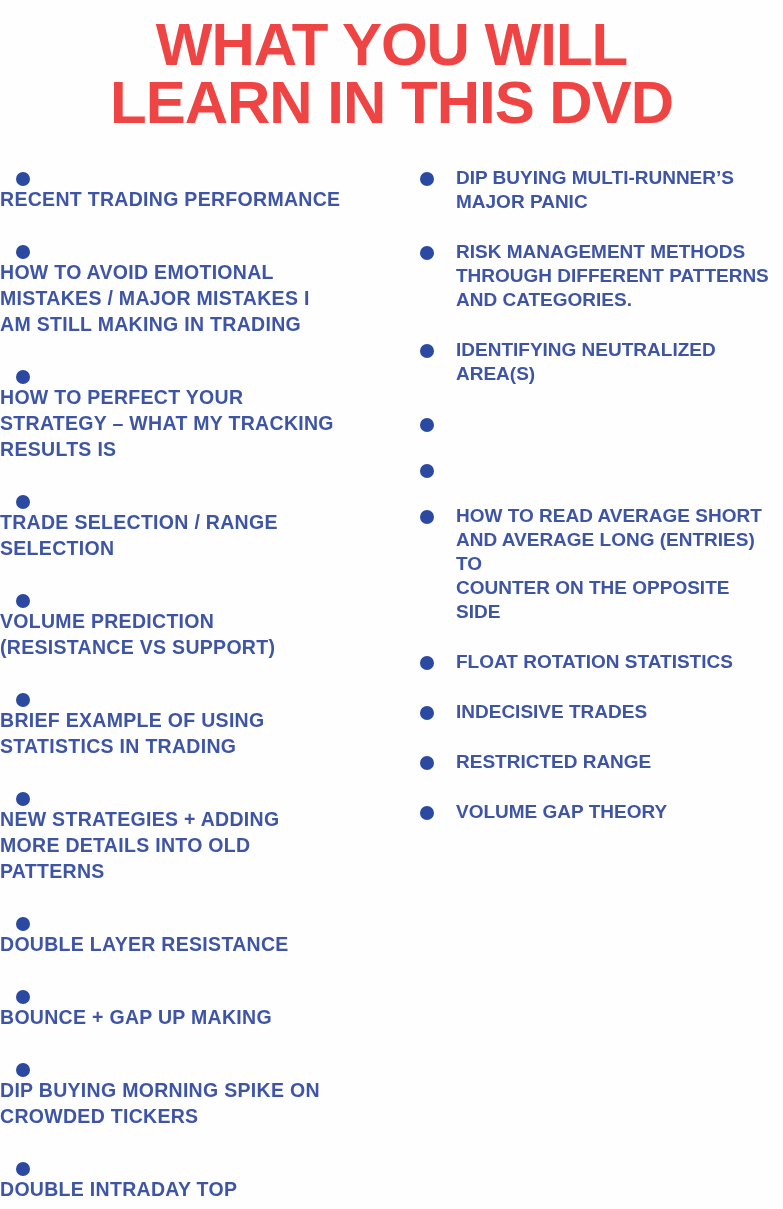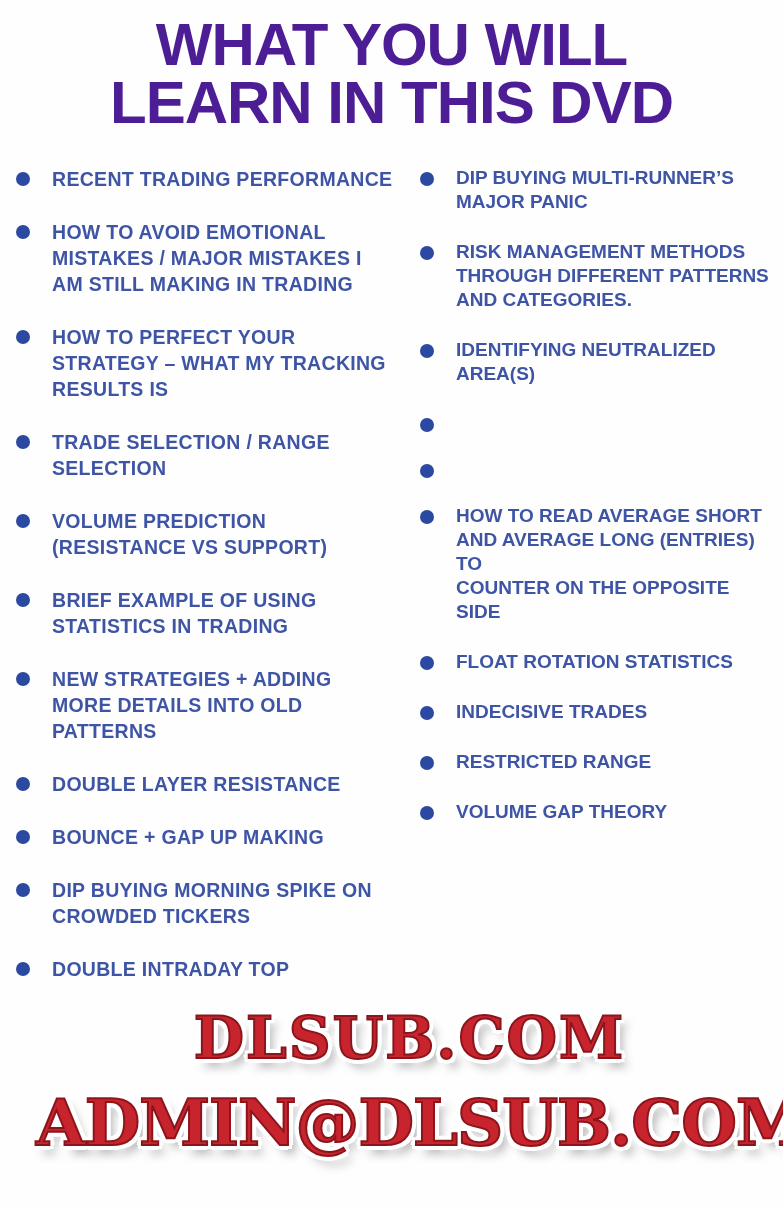--- a/index.html
+++ b/index.html
@@ -16,42 +16,42 @@
   }
   .page {
     width: 783px;
     height: 1209px;
     background: #fefefe;
   }
   
   .title {
     padding-top: 16px;
     text-align: center;
-    color: #4c1d95;
+    color: #ef4444;
     font-weight: bold;
     font-size: 60px;
     line-height: 58px;
     letter-spacing: -1px;
     white-space: pre-line;
   }
   
   .cols {
     display: flex;
     margin-top: 34px;
   }
   .col {
     box-sizing: border-box;
   }
   .col-left  { width: 398px; flex: 0 0 auto; }
   .col-right { flex: 1 1 auto; }
   .item {
     display: flex;
     align-items: flex-start;
   }
-  .col-left  .item { margin-bottom: 27px; }
+  .col-left  .item { margin-bottom: 27px; flex-direction: column; }
   .col-right .item { margin-bottom: 26px; }
   .col-left  .item:last-child,
   .col-right .item:last-child { margin-bottom: 0; }
   .bullet {
     flex: 0 0 auto;
     width: 14px;
     height: 14px;
     border-radius: 50%;
     background: #2B49A0;
     margin-top: 6px;

